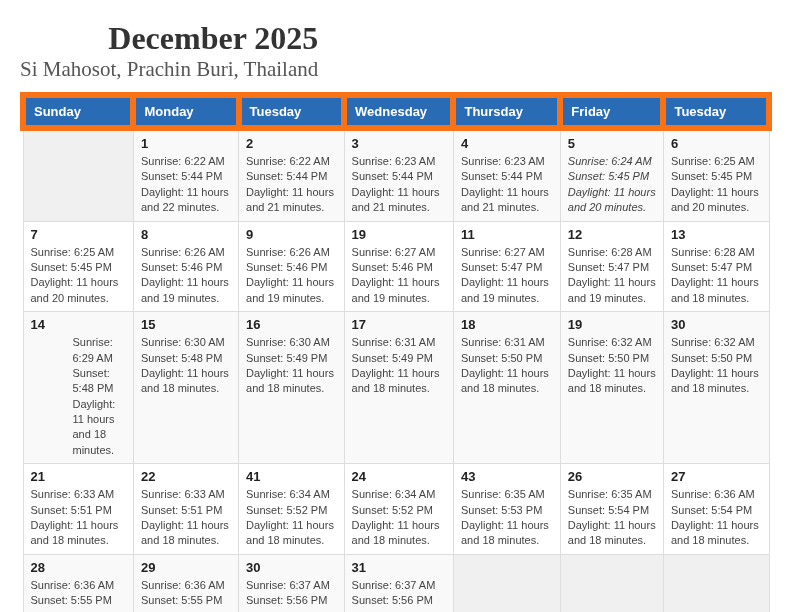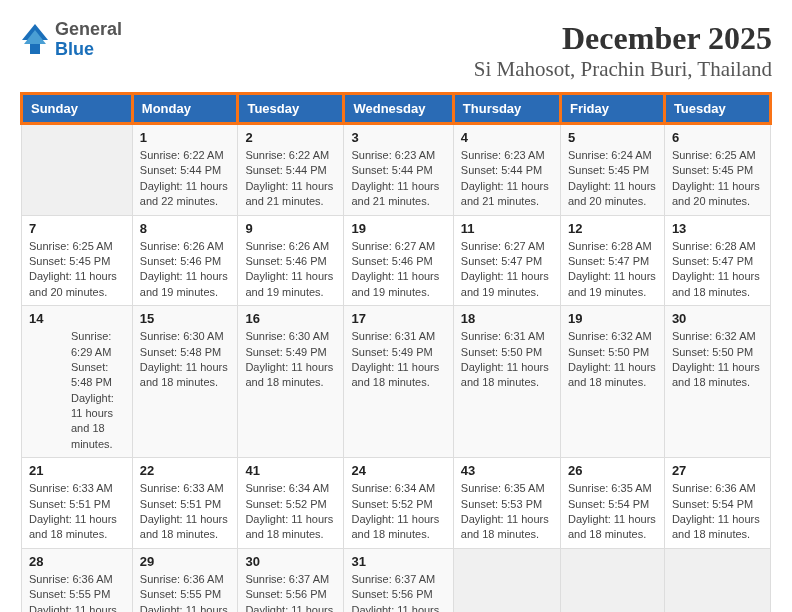--- a/index.html
+++ b/index.html
@@ -52,21 +52,21 @@
       width: 100%;
       border-collapse: collapse;
     }
     .calendar thead th {
       background-color: #2a6bb5;
       color: #fff;
       text-align: left;
       padding: 6px 8px;
       font-size: 13px;
       font-weight: bold;
-      border: 3px solid #f97316;
+      border: 6px solid #f97316;
     }
     .calendar tbody td {
       vertical-align: top;
       border: 1px solid #ddd;
       padding: 5px 7px;
       width: 113px;
       min-height: 80px;
       background: #fff;
       font-size: 11px;
       color: #333;
@@ -86,33 +86,20 @@
       line-height: 1.4;
     }
     .empty-cell {
       background: #f0f0f0 !important;
     }
   </style>
 </head>
 <body>
 
 <div class="header">
-  <div class="logo">
-    <div class="logo-icon">
-      <svg width="30" height="35" viewBox="0 0 30 35">
-        <polygon points="15,2 28,18 2,18" fill="#1a6fba"></polygon>
-        <polygon points="15,8 26,22 4,22" fill="#4a9fd4"></polygon>
-        <rect x="10" y="22" width="10" height="10" fill="#1a6fba"></rect>
-      </svg>
-    </div>
-    <div class="logo-text">
-      <span class="logo-general">General</span>
-      <span class="logo-blue">Blue</span>
-    </div>
-  </div>
   <div class="title-block">
     <div class="main-title">December 2025</div>
     <div class="subtitle">Si Mahosot, Prachin Buri, Thailand</div>
   </div>
 </div>
 
 <table class="calendar">
   <thead>
     <tr id="header-row">
         <th>Sunday</th>
@@ -146,21 +133,21 @@
 Daylight: 11 hours and 21 minutes.</div>
         </td>
         <td>
           <div class="day-num">4</div>
           <div class="day-info" style="white-space: pre-line;">Sunrise: 6:23 AM
 Sunset: 5:44 PM
 Daylight: 11 hours and 21 minutes.</div>
         </td>
         <td>
           <div class="day-num">5</div>
-          <div class="day-info" style="white-space: pre-line;">Sunrise: 6:24 AM
+          <div class="day-info" style="white-space: pre-line; font-style: italic;">Sunrise: 6:24 AM
 Sunset: 5:45 PM
 Daylight: 11 hours and 20 minutes.</div>
         </td>
         <td>
           <div class="day-num">6</div>
           <div class="day-info" style="white-space: pre-line;">Sunrise: 6:25 AM
 Sunset: 5:45 PM
 Daylight: 11 hours and 20 minutes.</div>
         </td>
       </tr>

